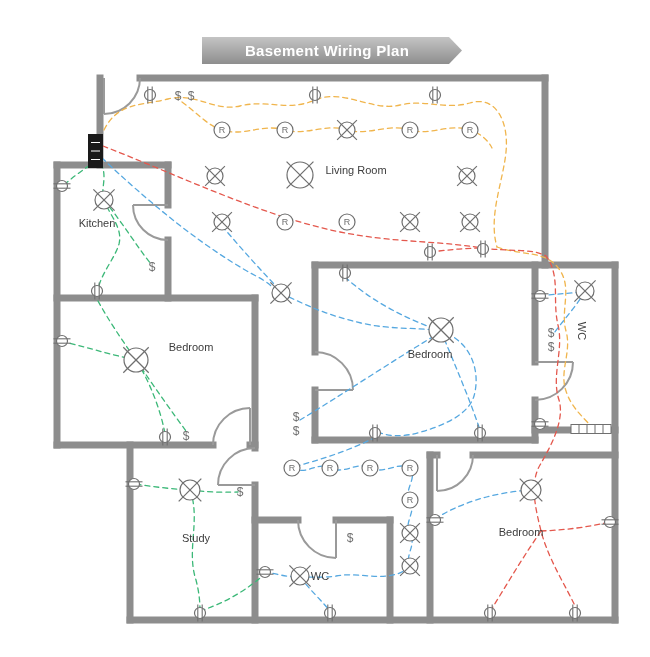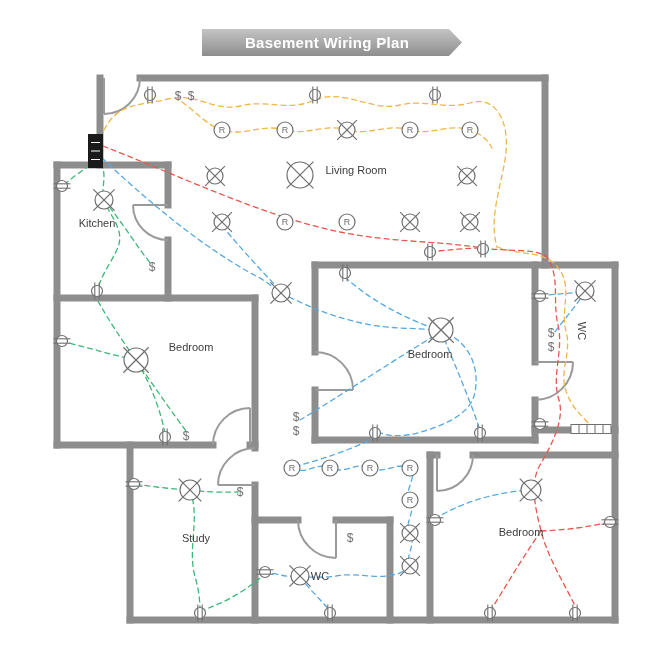--- a/index.html
+++ b/index.html
@@ -2,21 +2,21 @@
 <html style="--banner-top: #c4c4c4; --banner-bottom: #8e8e8e; --banner-text: #ffffff;"><head>
 <meta charset="utf-8">
 <style>
   html,body{margin:0;padding:0;}
   body{
     width:650px;height:657px;background:#ffffff;position:relative;overflow:hidden;
     font-family:"Liberation Sans",sans-serif;
   }
   .stage{position:absolute;inset:0;}
   .banner{
-    position:absolute;left:202px;top:29px;width:260px;height:27px;
+    position:absolute;left:202px;top:37px;width:260px;height:27px;
     background:linear-gradient(180deg,var(--banner-top,#c4c4c4),var(--banner-bottom,#8e8e8e));
     clip-path:polygon(0 0,95% 0,100% 50%,95% 100%,0 100%);
     display:flex;align-items:center;justify-content:center;
   }
   .banner span{
     color:var(--banner-text,#ffffff);font-weight:bold;font-size:15px;letter-spacing:.3px;
     padding-right:10px;
   }
   svg{position:absolute;left:0;top:0;}
   svg text{font-family:"Liberation Sans",sans-serif;}

